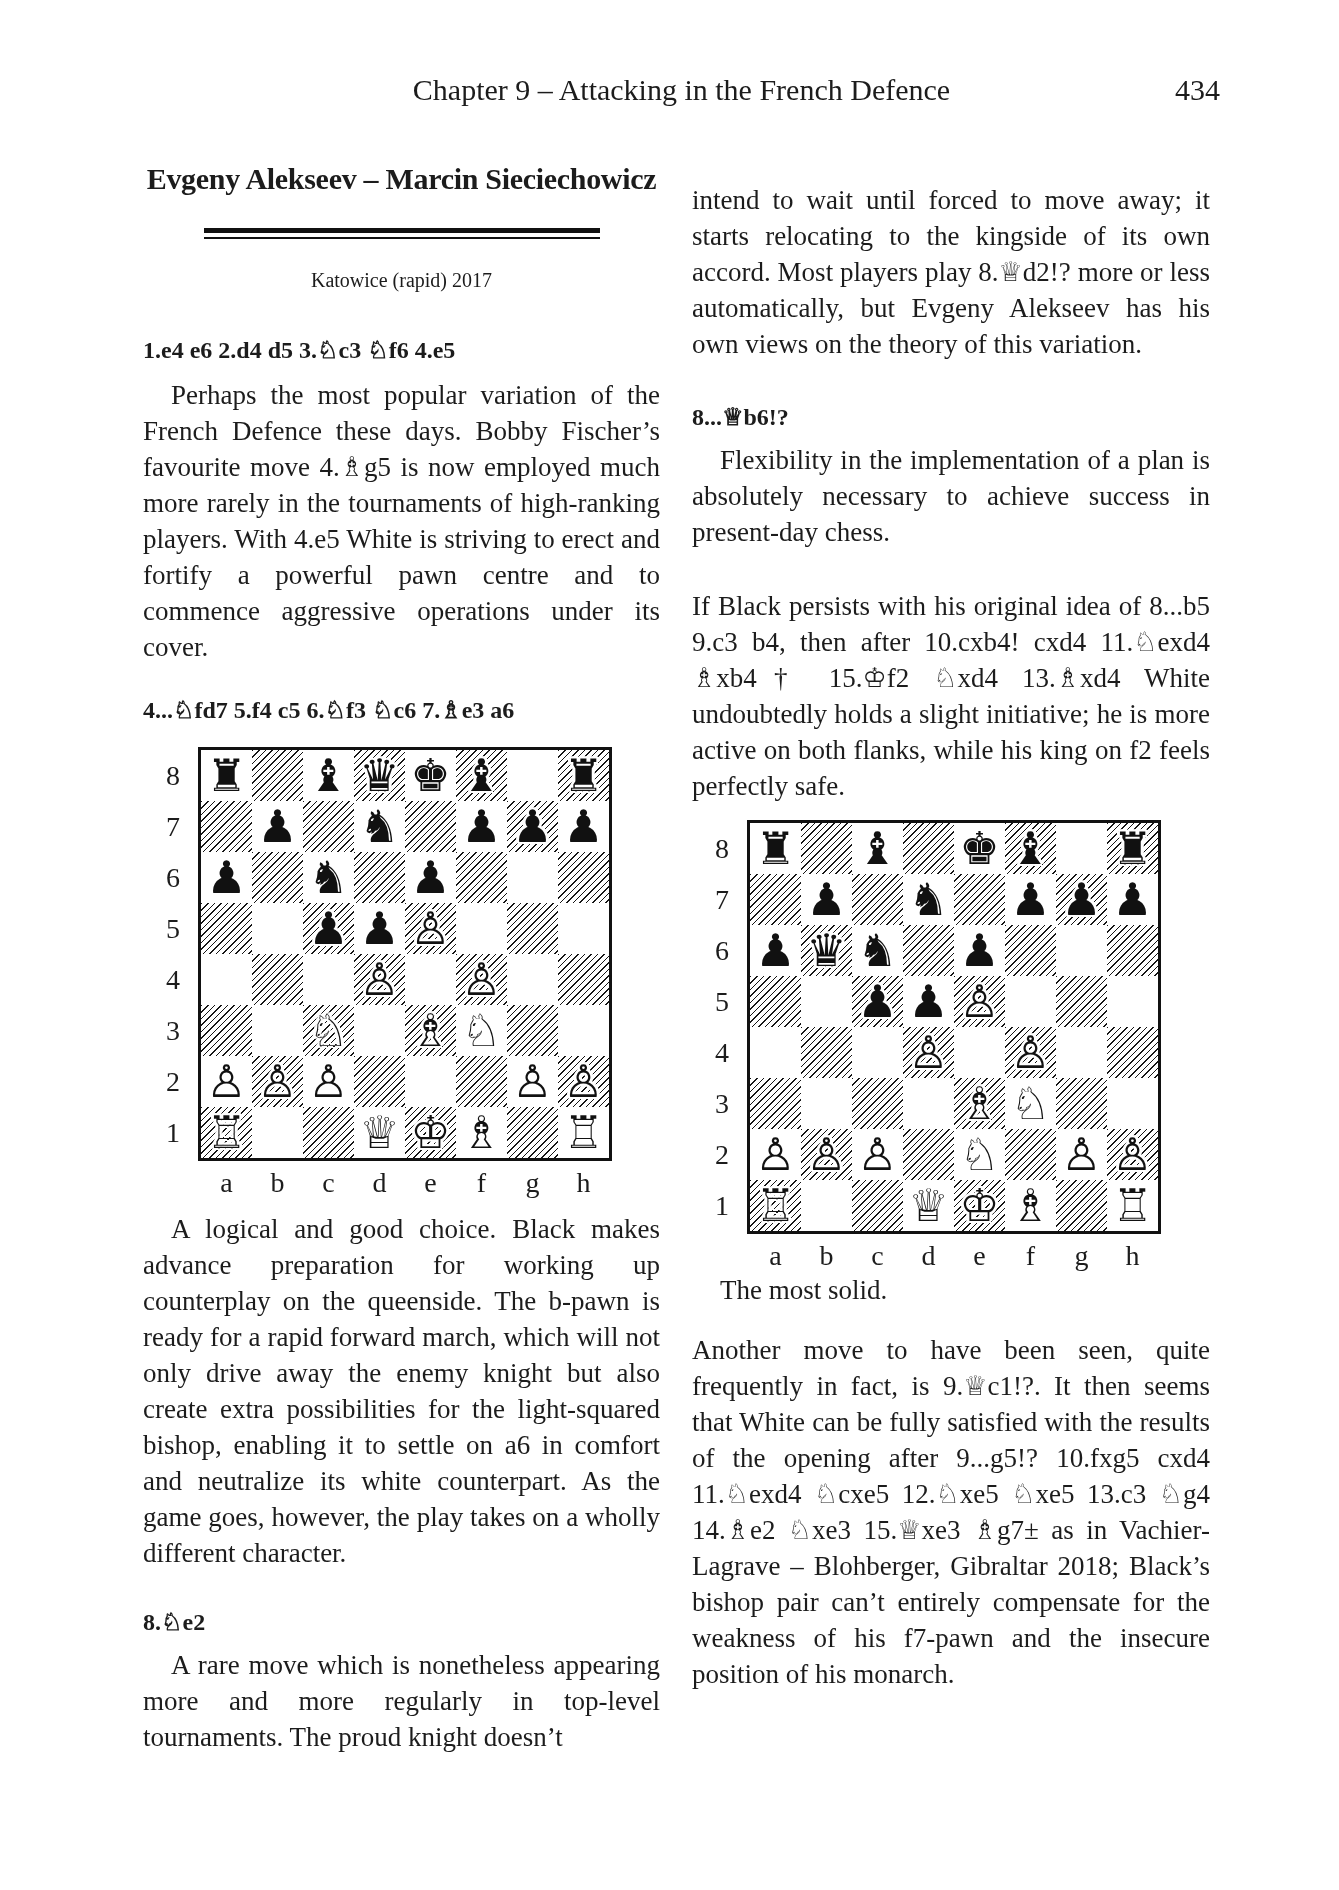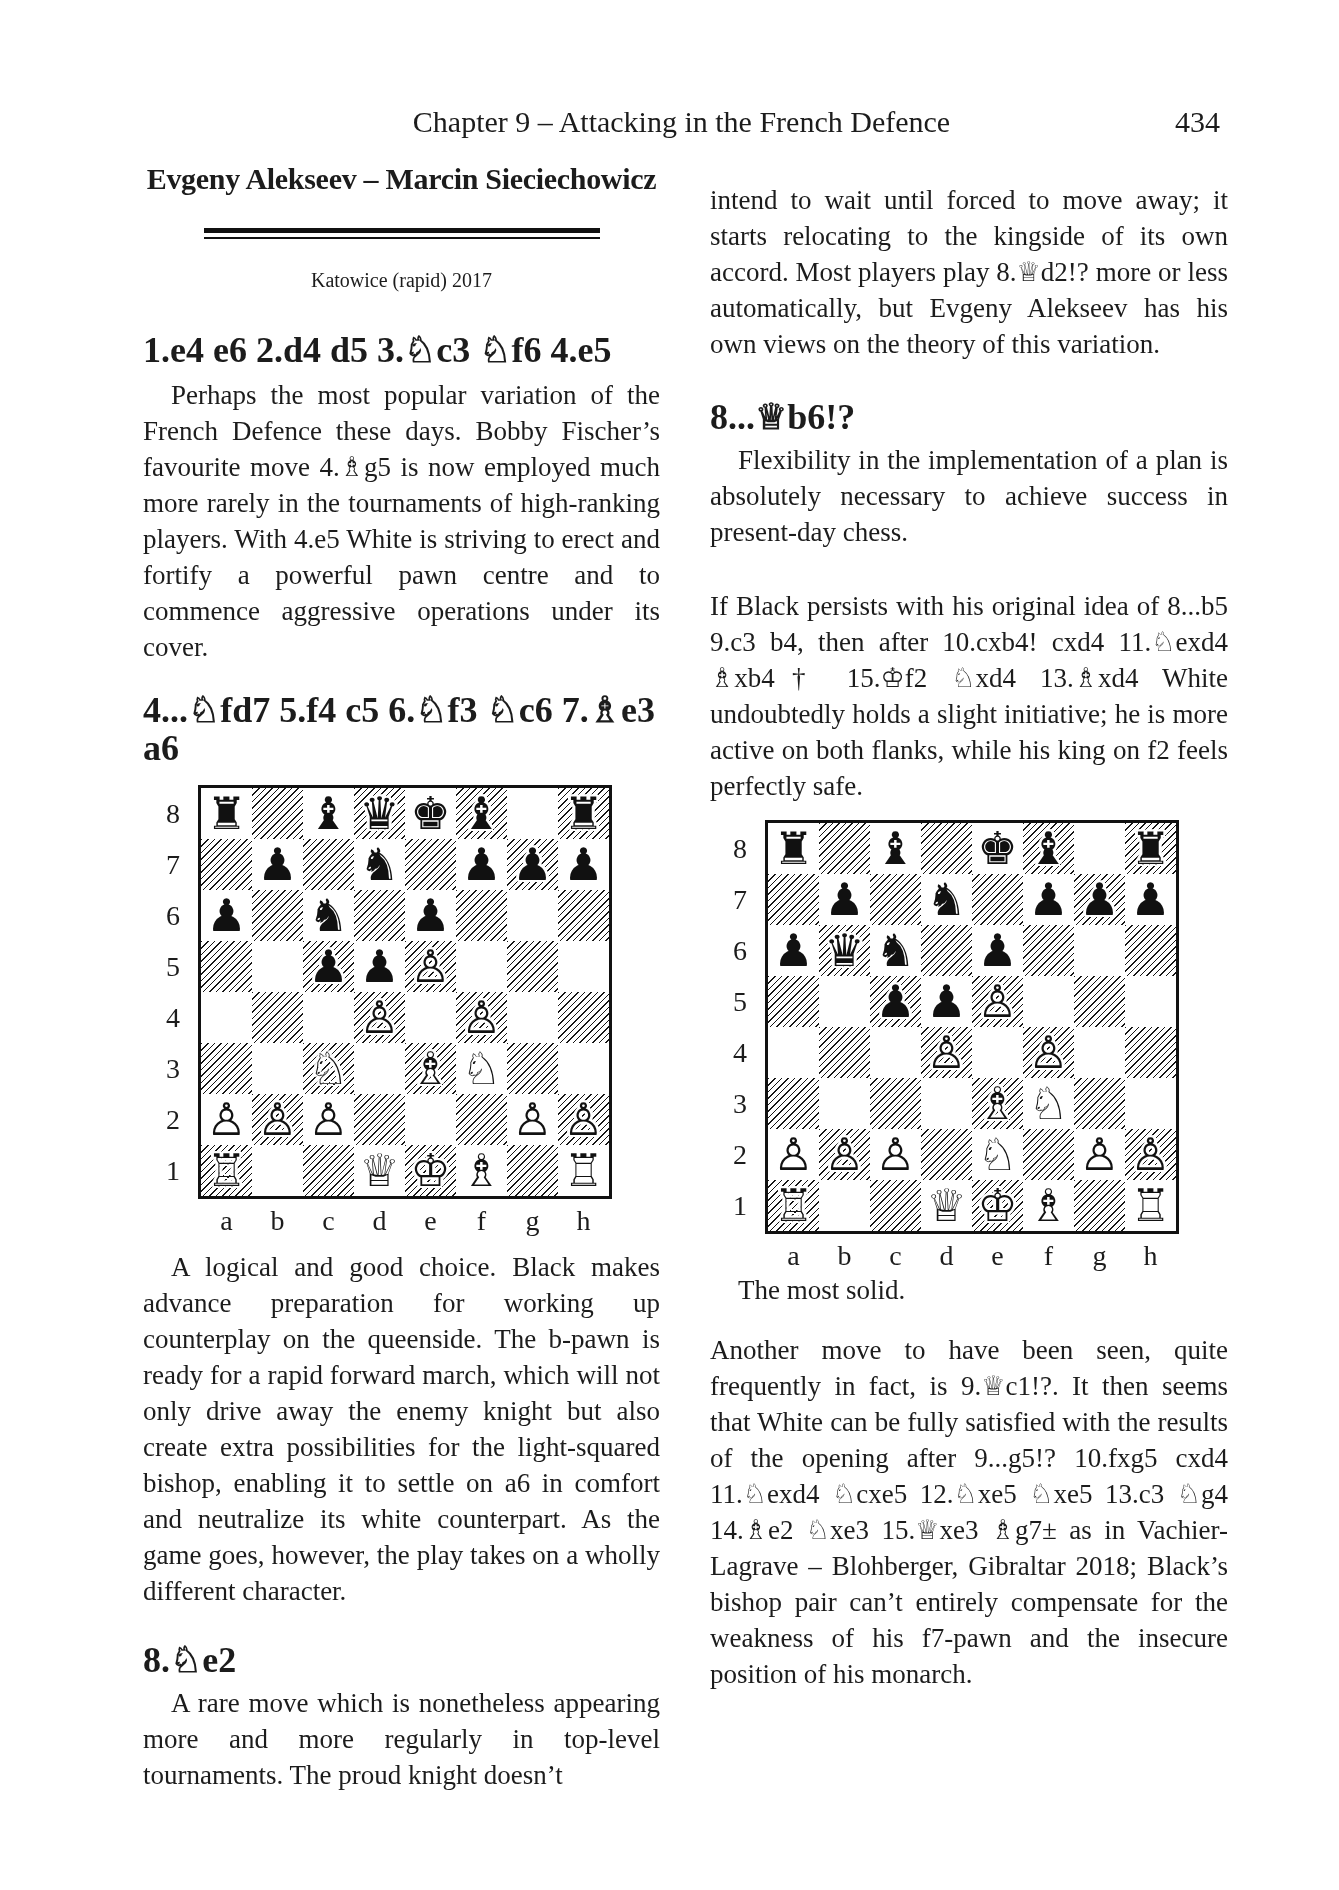--- a/index.html
+++ b/index.html
@@ -6,37 +6,37 @@
   .page {
     position:relative;
     width:1339px; height:1890px;
     background:#ffffff;
     font-family:"Liberation Serif","DejaVu Serif",serif;
     color:#1c1c1c;
     overflow:hidden;
   }
   
   .running-header {
-    position:absolute; left:143px; top:104px; width:1077px;
+    position:absolute; left:143px; top:72px; width:1077px;
     text-align:center; font-size:30px; line-height:36px;
   }
   .page-number { position:absolute; right:0; top:0; }
   
   .col { position:absolute; top:150px; width:518px; }
   .col-left  { left:143px; width:517px; }
-  .col-right { left:710px; }
+  .col-right { left:692px; }
   
   .game-title { margin:8px 0 0; text-align:center; font-weight:bold; font-size:30px; line-height:42px; letter-spacing:-0.3px; }
   .title-rule { width:396px; margin:28px auto 0; height:4px; border-top:5px solid #111; border-bottom:2px solid #111; }
   .venue { margin:22px 0 0; text-align:center; font-size:20px; line-height:38px; }
   
   p { margin:0; }
   .body { font-size:27px; line-height:36px; text-align:justify; }
   .indent { text-indent:28px; }
-  .moves { font-weight:bold; font-size:36px; line-height:38px; }
+  .moves { font-weight:bold; font-size:24px; line-height:38px; }
   .mt-moves1 { margin-top:32px; }
   .mt-para1  { margin-top:8px; }
   .mt-moves2 { margin-top:26px; }
   .mt-after-diagram { margin-top:12px; }
   .mt-heading { margin-top:32px; }
   .mt-small { margin-top:6px; }
   .mt-rc-first { margin-top:32px; }
   .mt-rc-head { margin-top:36px; }
   .mt-block { margin-top:38px; }
   .mt-block2 { margin-top:24px; }

